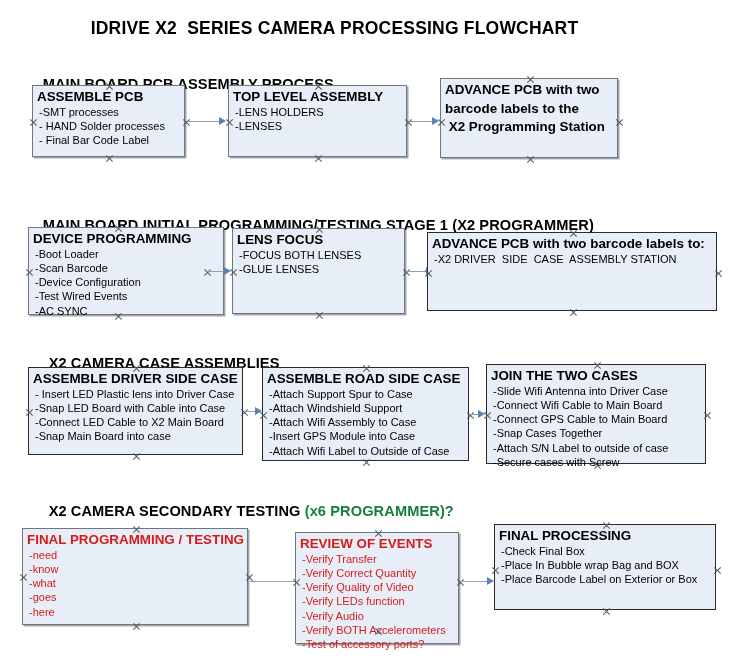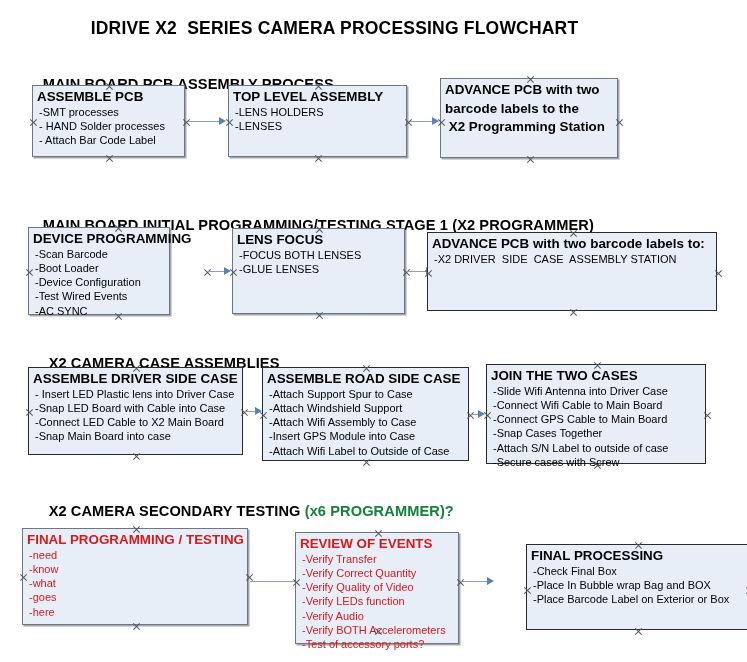--- a/index.html
+++ b/index.html
@@ -115,21 +115,21 @@
   <div class="doc-title">IDRIVE X2  SERIES CAMERA PROCESSING FLOWCHART</div>
 
   <div class="section-title" style="left:26px; top:60px;">
     <span>MAIN BOARD PCB ASSEMBLY PROCESS</span><span class="accent"></span>
   </div>
 
   <div class="node" style="left:32px; top:85px; width:153px; height:72px;">
     <div class="node-head">ASSEMBLE PCB</div>
     <div class="node-line">-SMT processes</div>
     <div class="node-line">- HAND Solder processes</div>
-    <div class="node-line">- Attach Bar Code Label</div>
+    <div class="node-line">- Final Bar Code Label</div>
     <div class="xmark" style="left:76px; top:0;"></div>
     <div class="xmark" style="left:0; top:36px;"></div>
     <div class="xmark" style="left:153px; top:36px;"></div>
     <div class="xmark" style="left:76px; top:72px;"></div>
   </div>
 
   <div class="conn-line" style="left:188px; top:121px; width:31px;"></div>
   <div class="conn-arrow" style="left:219px; top:121px;"></div>
 
   <div class="node" style="left:228px; top:85px; width:179px; height:72px;">
@@ -152,24 +152,24 @@
     <div class="xmark" style="left:89px; top:0;"></div>
     <div class="xmark" style="left:0; top:43px;"></div>
     <div class="xmark" style="left:178px; top:43px;"></div>
     <div class="xmark" style="left:89px; top:80px;"></div>
   </div>
 
   <div class="section-title" style="left:26px; top:201px;">
     <span>MAIN BOARD INITIAL PROGRAMMING/TESTING STAGE 1 (X2 PROGRAMMER)</span><span class="accent"></span>
   </div>
 
-  <div class="node" style="left:28px; top:227px; width:142px; height:88px;">
+  <div class="node" style="left:28px; top:227px; width:196px; height:88px;">
     <div class="node-head">DEVICE PROGRAMMING</div>
+    <div class="node-line">-Boot Loader</div>
     <div class="node-line">-Scan Barcode</div>
-    <div class="node-line">-Boot Loader</div>
     <div class="node-line">-Device Configuration</div>
     <div class="node-line">-Test Wired Events</div>
     <div class="node-line">-AC SYNC</div>
     <div class="xmark" style="left:89px; top:0;"></div>
     <div class="xmark" style="left:0; top:44px;"></div>
     <div class="xmark" style="left:178px; top:44px;"></div>
     <div class="xmark" style="left:89px; top:88px;"></div>
   </div>
 
   <div class="conn-line" style="left:208px; top:271px; width:17px;"></div>
@@ -276,21 +276,21 @@
     <div class="node-line">-Test of accessory ports?</div>
     <div class="xmark" style="left:82px; top:0;"></div>
     <div class="xmark" style="left:0; top:49px;"></div>
     <div class="xmark" style="left:164px; top:49px;"></div>
     <div class="xmark" style="left:82px; top:98px;"></div>
   </div>
 
   <div class="conn-line" style="left:461px; top:581px; width:28px;"></div>
   <div class="conn-arrow" style="left:487px; top:581px;"></div>
 
-  <div class="node plain" style="left:494px; top:544px; width:222px; height:86px;margin-left:32px;">
+  <div class="node plain" style="left:494px; top:524px; width:222px; height:86px;">
     <div class="node-head">FINAL PROCESSING</div>
     <div class="node-line">-Check Final Box</div>
     <div class="node-line">-Place In Bubble wrap Bag and BOX</div>
     <div class="node-line">-Place Barcode Label on Exterior or Box</div>
     <div class="xmark" style="left:111px; top:0;"></div>
     <div class="xmark" style="left:0; top:45px;"></div>
     <div class="xmark" style="left:222px; top:45px;"></div>
     <div class="xmark" style="left:111px; top:86px;"></div>
   </div>
 

